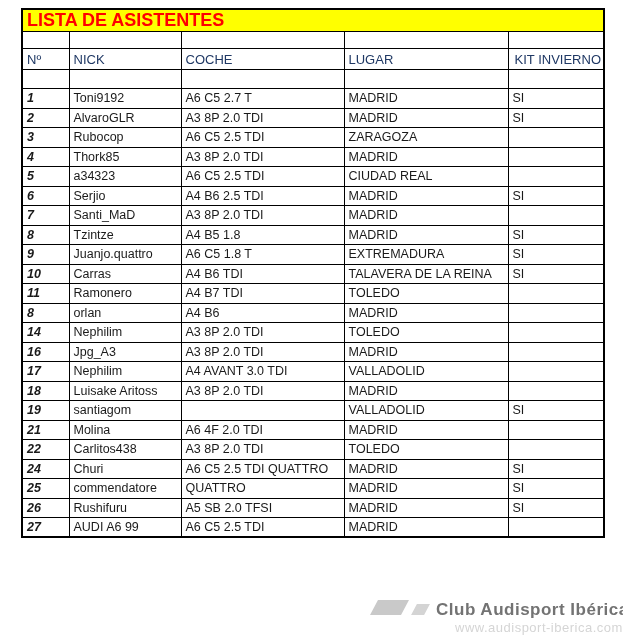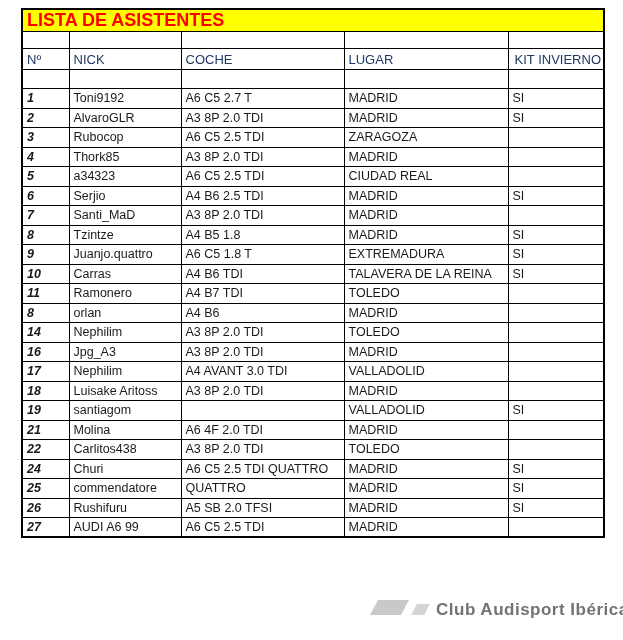--- a/index.html
+++ b/index.html
@@ -284,14 +284,15 @@
       <td class="lugar-cell">MADRID</td>
       <td class="kit-cell"></td>
     </tr>
       </tbody>
   </table>
 
   <div class="wm-band"></div>
   <div class="wm-logo-1"></div>
   <div class="wm-logo-2"></div>
   <div class="wm-brand">Club Audisport Ibérica</div>
+  <div class="wm-url">www.audisport-iberica.com</div>
 
 </div>
 
 </body></html>

